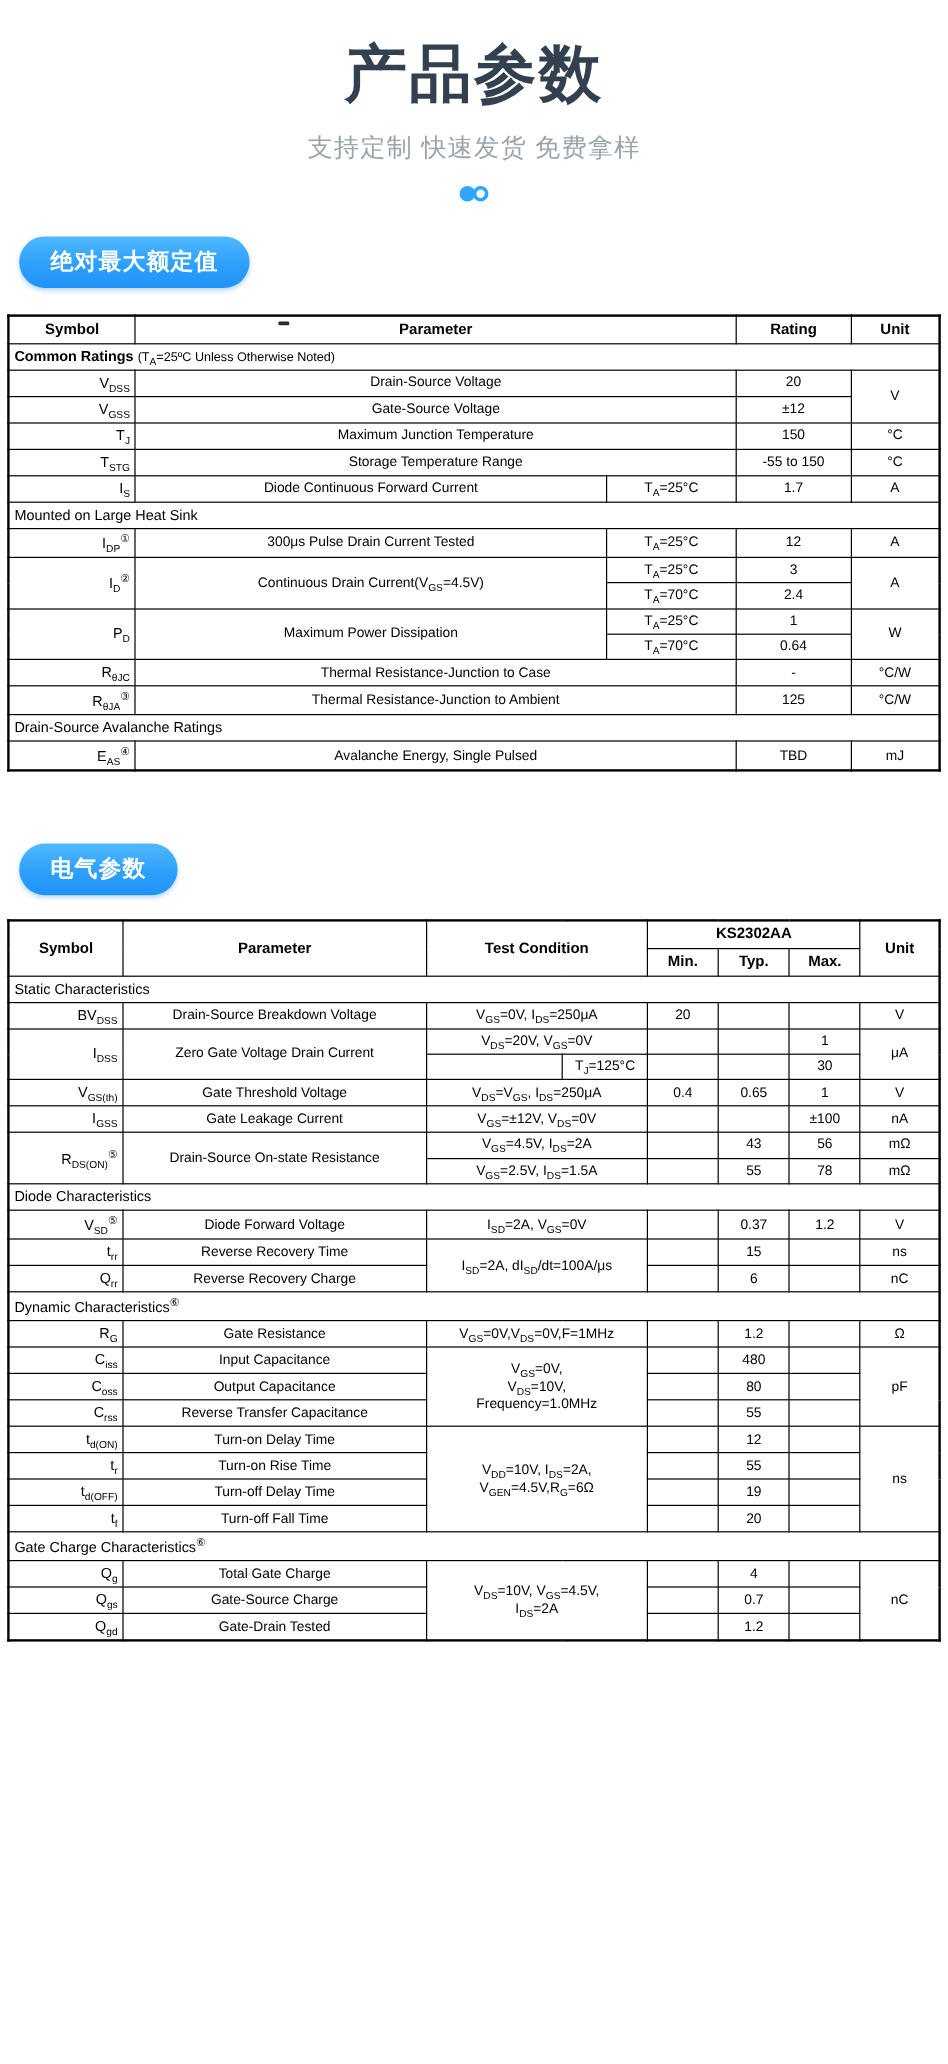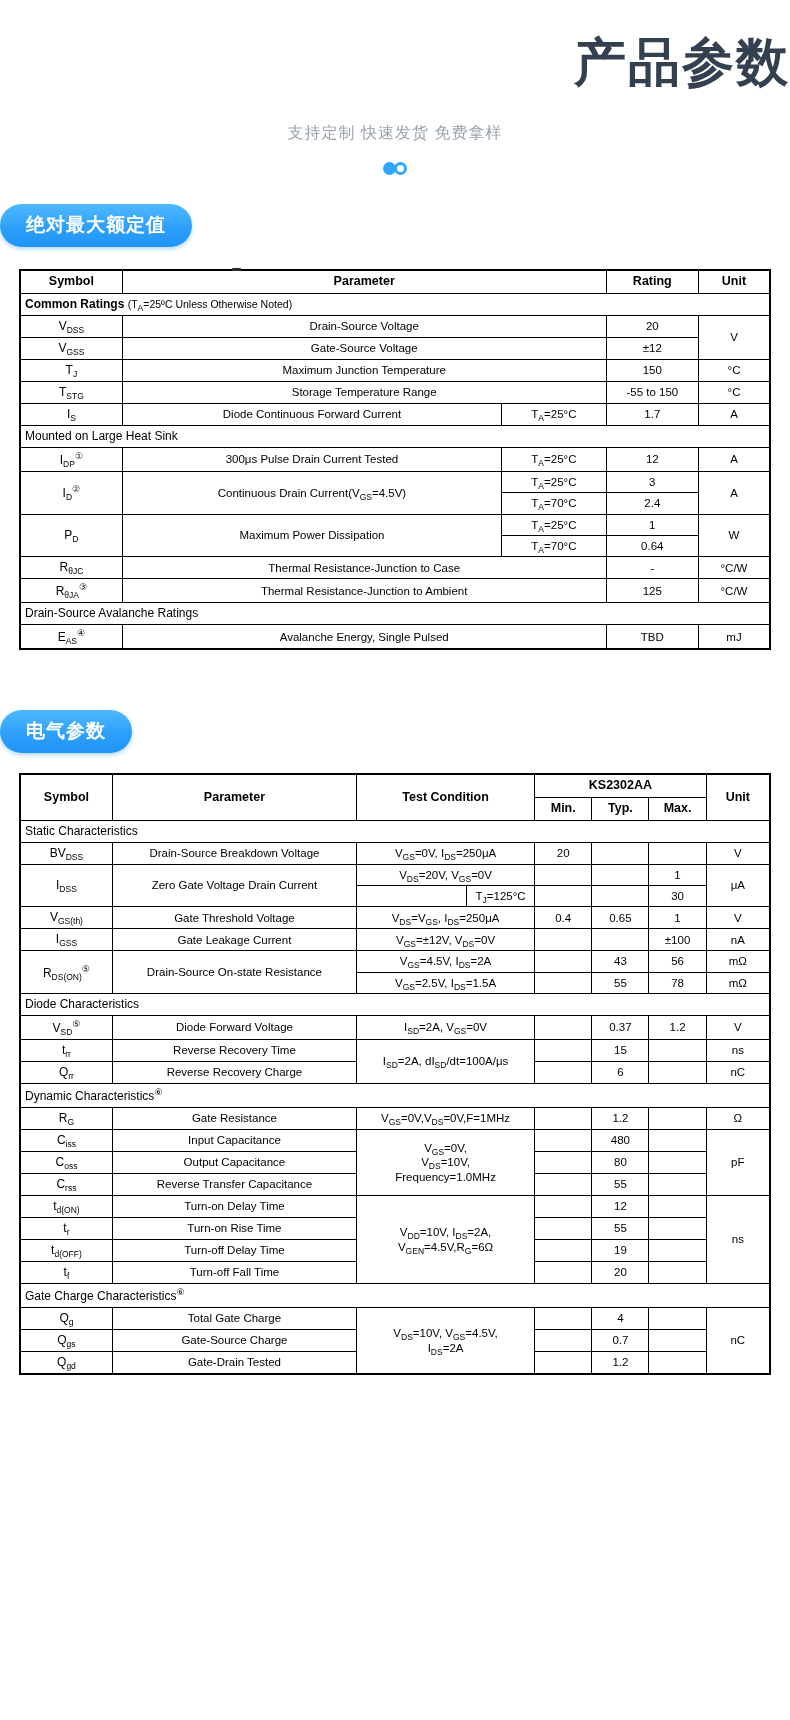--- a/index.html
+++ b/index.html
@@ -15,25 +15,24 @@
 
   
   .hero { text-align:center; padding-top:34px; }
   .hero-title {
     font-size:52px;
     font-weight:bold;
     color:#33404f;
     letter-spacing:2px;
     line-height:1.1;
     margin:0;
-    text-align:right;
   }
   .hero-sub {
-    margin-top:32px;
-    font-size:16px;
+    margin-top:18px;
+    font-size:21px;
     color:#9aa3ab;
     letter-spacing:1px;
   }
   .hero-dots {
     margin-top:16px;
     height:16px;
     display:flex;
     justify-content:center;
     align-items:center;
     gap:1px;
@@ -42,35 +41,35 @@
     width:13px; height:13px; border-radius:50%;
     background:#2ea7ff;
   }
   .dot-ring {
     width:13px; height:13px; border-radius:50%;
     border:3px solid #2ea7ff; background:#fff;
     margin-left:-3px;
   }
 
   
-  .pill-wrap { }
+  .pill-wrap { padding-left:16px; }
   .pill {
     display:inline-block;
     background:linear-gradient(180deg,#4fb8ff 0%, #2ea0fb 55%, #1f93f7 100%);
     color:#fff;
     font-size:19px;
     font-weight:bold;
     letter-spacing:1px;
     border-radius:22px;
     padding:8px 26px 9px 26px;
     box-shadow:0 2px 4px rgba(30,140,240,0.35);
   }
 
   
-  .tbl-wrap { padding:0 19px; }
+  .tbl-wrap { padding:0 6px; }
   table.spec {
     width:100%;
     border-collapse:collapse;
     table-layout:fixed;
     font-size:11.5px;
   }
   table.spec td, table.spec th {
     border:1px solid #000;
     padding:3px 4px;
     vertical-align:middle;
@@ -86,21 +85,21 @@
   .c { text-align:center; }
   .l { text-align:center; }
   .bold { font-weight:bold; }
   .grouprow td {
     font-weight:bold;
     font-size:12px;
     text-align:left;
     padding-left:5px;
     margin-top:32px;
   }
-  .sym { text-align:center; font-size:12px; }
+  .sym { text-align:right; font-size:12px; }
   sub { font-size:8.5px; line-height:0; }
   .circnum {
     font-size:9px;
     vertical-align:super;
   }
   .nowrap { white-space:nowrap; }
   .r1 { height:22px; }
   .artifact {
     position:absolute;
     width:9px; height:3px;

